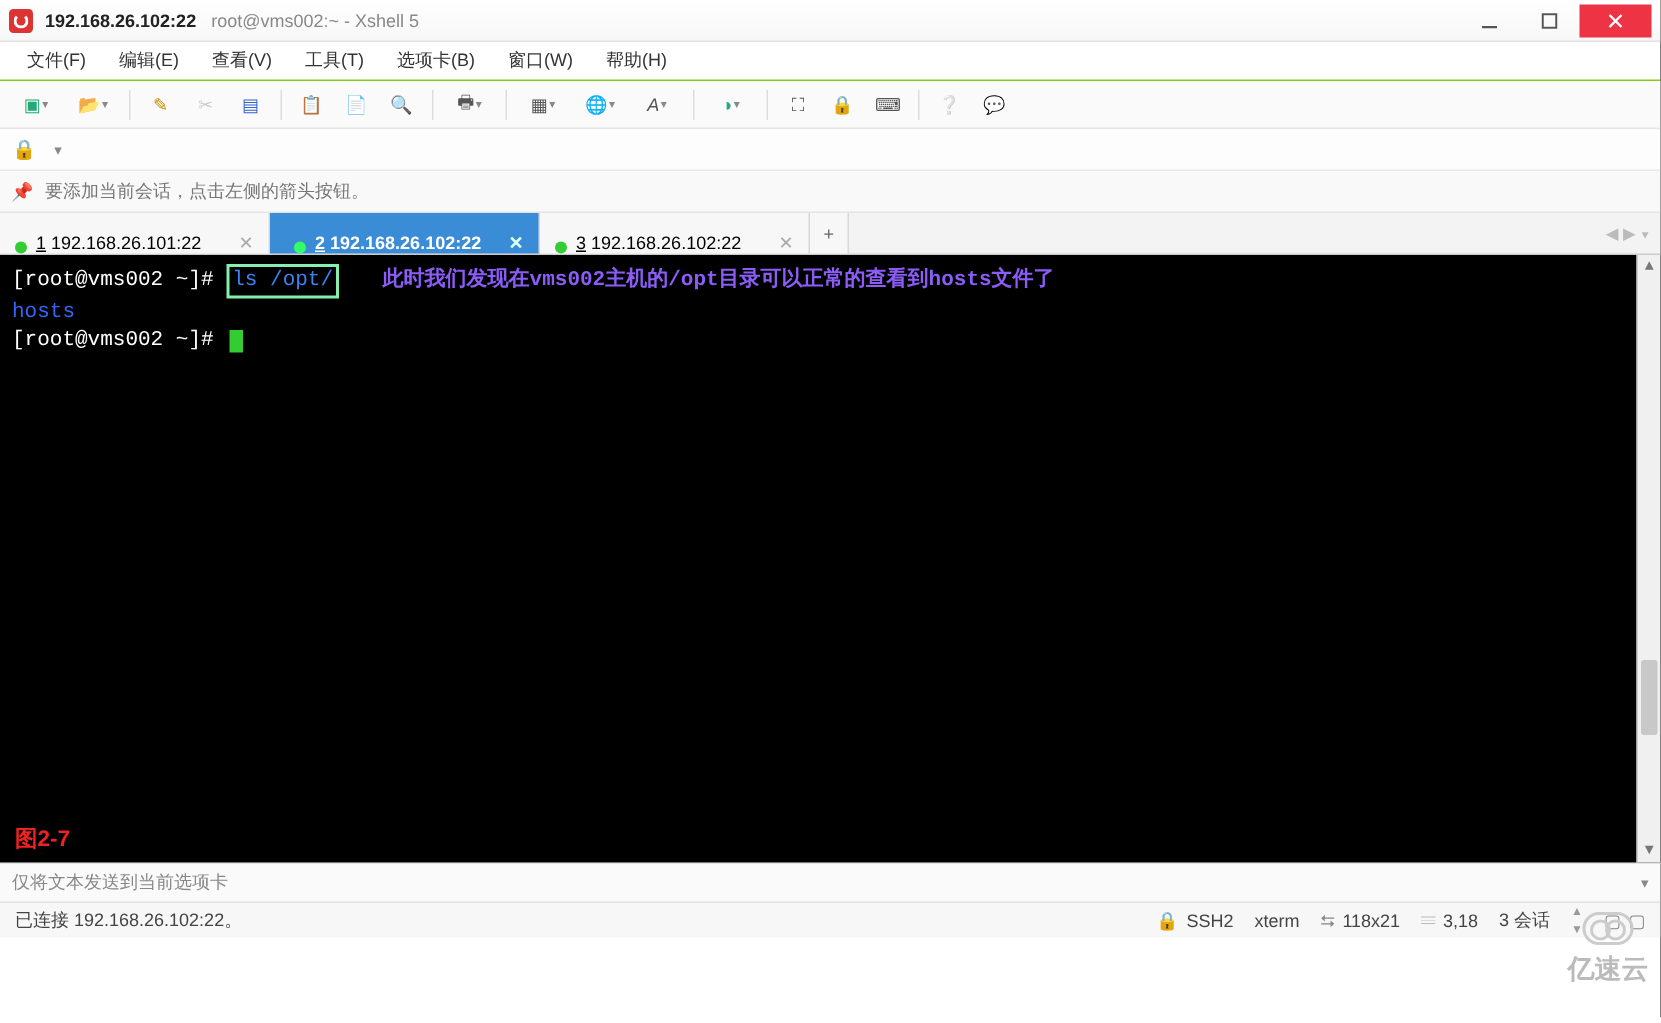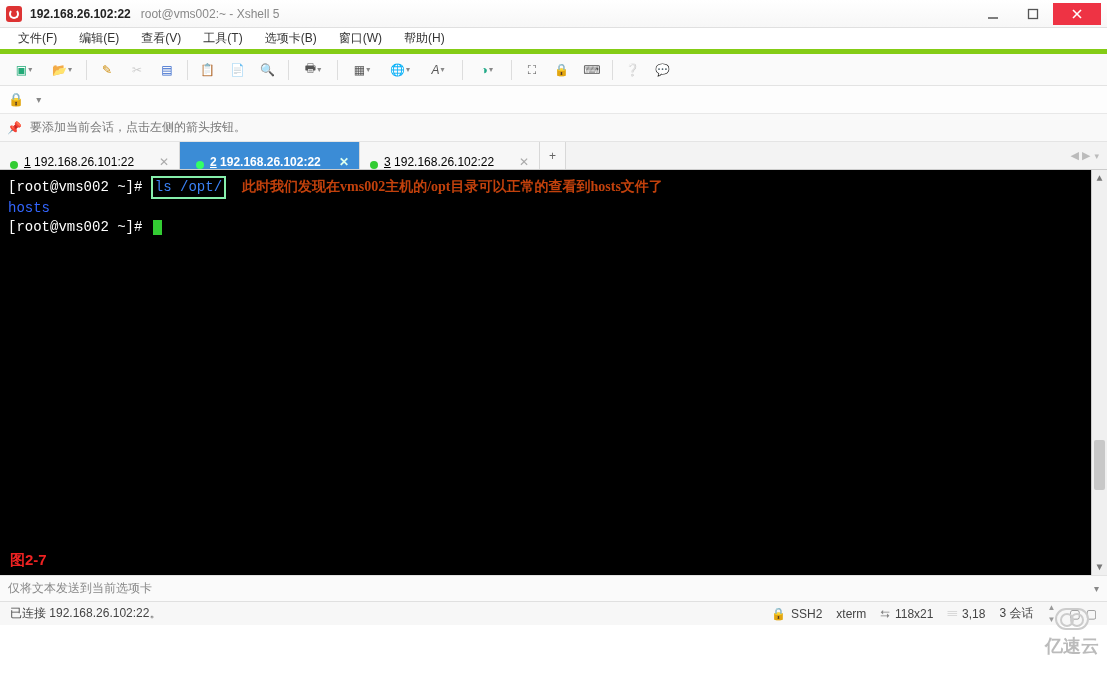--- a/index.html
+++ b/index.html
@@ -6,21 +6,21 @@
 body { font-family: "Microsoft YaHei", "Segoe UI", Tahoma, sans-serif; font-size: 12px; background: #fff; width: 1107px; height: 682px; position: relative; overflow: hidden; }
 .titlebar { height: 28px; background: linear-gradient(#fff,#f7f7f7); display: flex; align-items: center; padding: 0 6px; border-bottom: 1px solid #e0e0e0; }
 .titlebar .app-icon { width: 16px; height: 16px; background: #d33; border-radius: 3px; margin-right: 8px; position:relative;}
 .titlebar .app-icon::after{content:"";position:absolute;inset:3px;border:2px solid #fff;border-radius:50%;border-top-color:transparent;}
 .titlebar .title-main { font-weight: bold; color: #222; }
 .titlebar .title-sub { color: #888; margin-left: 10px; }
 .titlebar .spacer { flex: 1; }
 .winbtn { width: 40px; height: 22px; display: flex; align-items: center; justify-content: center; color: #555; }
 .winbtn svg { width:12px; height:12px; }
 .winbtn.close { background: #e34; color: #fff; width: 48px; }
-.menubar { height: 26px; display: flex; align-items: center; padding: 0 10px; gap: 6px; border-bottom: 5px solid #84cc16; }
+.menubar { height: 26px; display: flex; align-items: center; padding: 0 10px; gap: 6px; border-bottom: 1px solid #84cc16; }
 .menubar .mitem { padding: 2px 8px; color: #333; }
 .toolbar { height: 32px; display: flex; align-items: center; padding: 0 6px; gap: 2px; border-bottom: 1px solid #e3e3e3; background:#fafafa; }
 .tbtn { width: 28px; height: 26px; display: flex; align-items: center; justify-content: center; color: #555; border-radius:2px; }
 .tbtn.wide { width:36px; }
 .tbtn.disabled { color:#ccc; }
 .tsep { width:1px; height:20px; background:#ddd; margin:0 4px; }
 .dropcaret { font-size:8px; margin-left:1px; color:#888;}
 .addressbar { height: 28px; display: flex; align-items: center; padding: 0 8px; border-bottom: 1px solid #e8e8e8; background:#fdfdfd; }
 .addressbar .lock { color:#888; margin-right:6px; font-size:13px;}
 .addressbar .addr { color:#777; flex:1; }
@@ -38,21 +38,21 @@
 .tab .first-letter { text-decoration: underline; }
 .tabadd { width:26px; display:flex; align-items:center; justify-content:center; color:#666; border-right:1px solid #d8d8d8; background:#f7f7f7;}
 .tabnav { margin-left:auto; display:flex; align-items:center; padding:0 8px; color:#bbb; gap:4px; font-size:11px;}
 .terminal { background:#000; color:#fff; font-family:"Consolas","Courier New",monospace; font-size:14px; line-height:19px; padding:6px 8px; position:relative; height: 405px; }
 .terminal .scrollbar { position:absolute; right:0; top:0; bottom:0; width:16px; background:#f0f0f0; border-left:1px solid #ccc;}
 .terminal .scrollbar .thumb { position:absolute; left:2px; right:2px; top:270px; height:50px; background:#c8c8c8; border-radius:2px;}
 .terminal .scrollbar .arr { position:absolute; left:0; right:0; height:16px; display:flex;align-items:center;justify-content:center; color:#777; font-size:10px;}
 .terminal .scrollbar .arr.up{top:0;} .terminal .scrollbar .arr.dn{bottom:0;}
 .prompt { color:#fff; }
 .cmd-box { border:2px solid #86efac; display:inline-block; padding:0 2px; color:#3b82f6;text-align:center;}
-.anno { color:#c2410c; font-weight:bold; margin-left:16px; font-family:Liberation Serif, serif;}
+.anno { color:#8b5cf6; font-weight:bold; margin-left:29px; font-family:Liberation Mono, monospace;}
 .hostsline { color:#36f; }
 .cursor { display:inline-block; width:9px; height:15px; background:#3c3; vertical-align:text-bottom; margin-left:2px;}
 .fig-label { position:absolute; left:10px; bottom:6px; color:#e22; font-weight:bold; font-family:"Microsoft YaHei",sans-serif; font-size:15px;margin-top:35px;}
 .senddrop { height:26px; display:flex; align-items:center; padding:0 8px; border-top:1px solid #e3e3e3; background:#fafafa; color:#888; }
 .senddrop .caret{ margin-left:auto; font-size:10px;}
 .statusbar { height:24px; display:flex; align-items:center; padding:0 10px; border-top:1px solid #e0e0e0; background:#f7f7f7; color:#444; font-size:12px; gap:14px;}
 .statusbar .seg { display:flex; align-items:center; gap:5px;}
 .statusbar .spacer{flex:1;}
 .statusbar .ic{color:#888;font-size:12px;}
 .statusbar .updn{display:flex;flex-direction:column;line-height:7px;font-size:8px;color:#999;}

